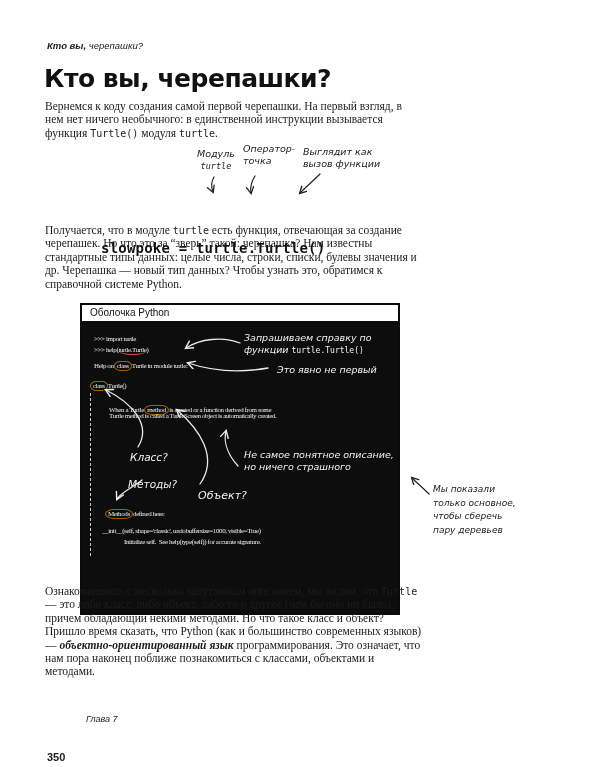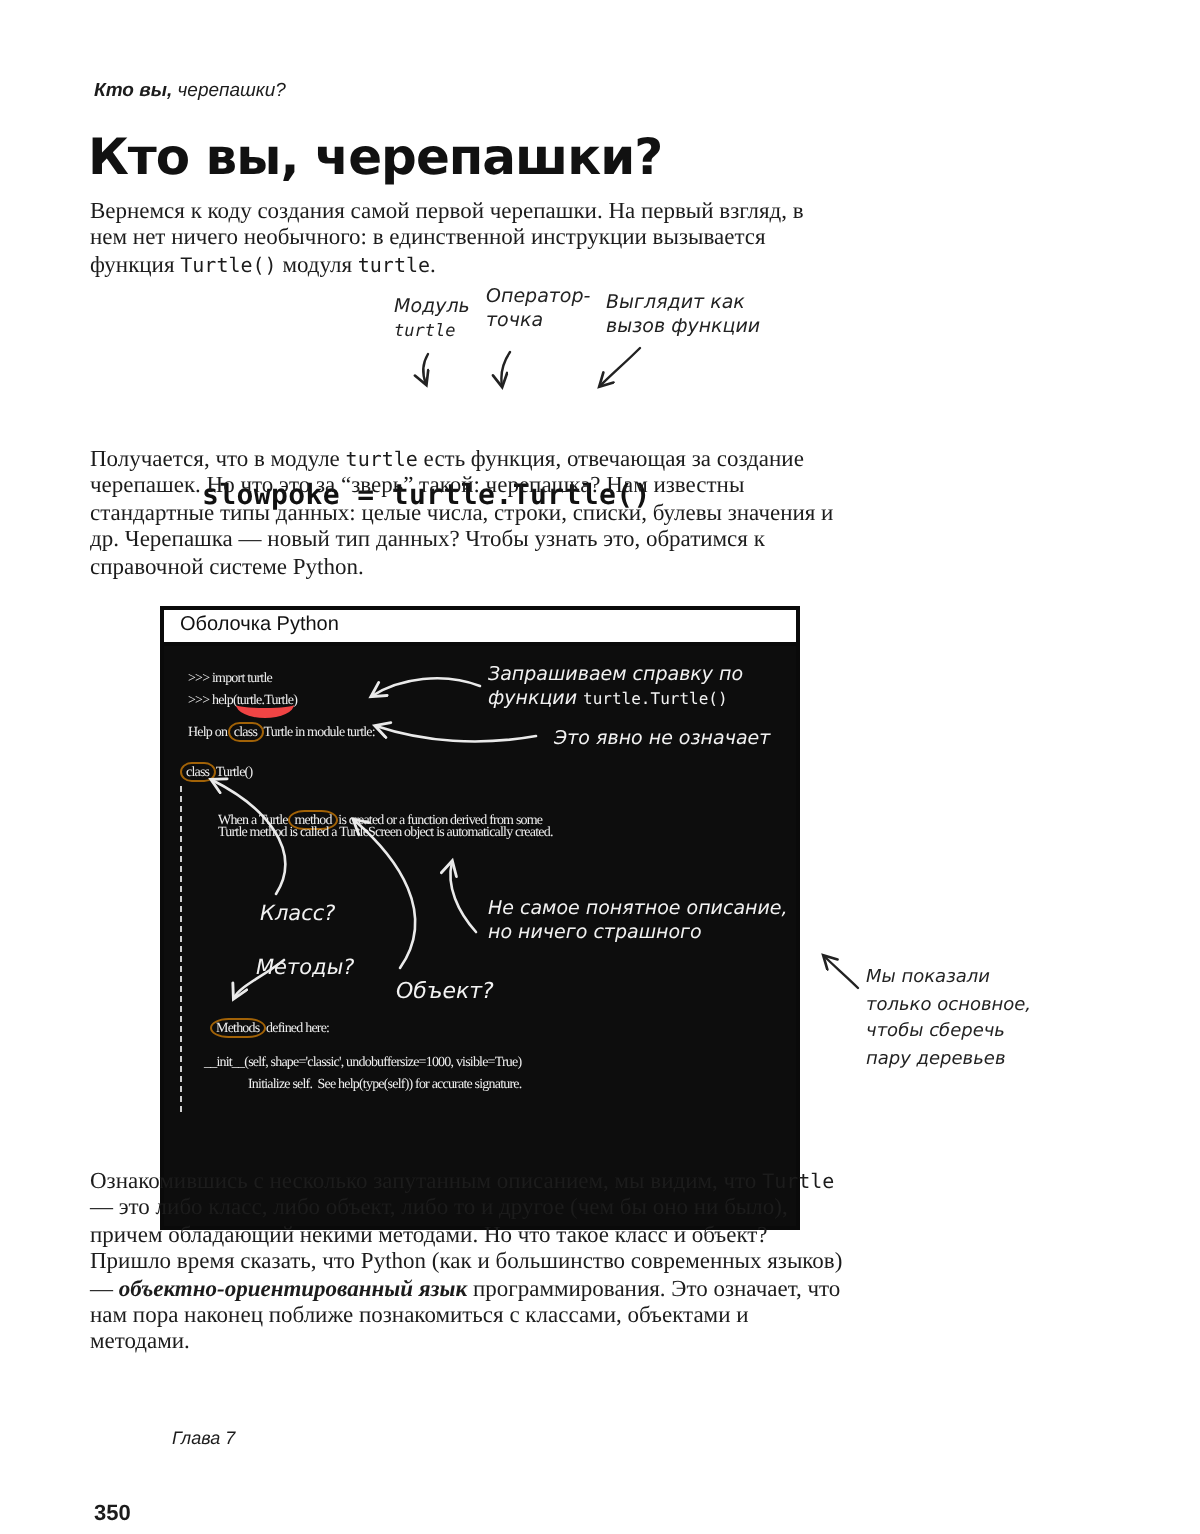--- a/index.html
+++ b/index.html
@@ -28,21 +28,21 @@
   .term{left:80px;top:303px;width:320px;height:312px;background:#0d0d0d;
         border:2px solid #0a0a0a;box-sizing:border-box;}
   .term-titlebar{position:absolute;left:0;top:0;right:0;height:16px;background:#ffffff;
         border-bottom:2px solid #0a0a0a;}
   .term-title{position:absolute;left:8px;top:2px;font-family:"Liberation Sans",sans-serif;
         font-size:10px;color:#111;}
   .tline{position:absolute;font-family:Liberation Serif, serif;font-size:7px;
         letter-spacing:-0.4px;color:#ededed;white-space:pre;}
   .circ{border:1px solid #a16207;border-radius:60%/90%;padding:0 2px;margin:4px -1px;
         display:inline-block;}
-  .uline{border-bottom:5px solid #ef4444;border-radius:0 0 60% 60%;padding-bottom:0;}
+  .uline{border-bottom:1px solid #ef4444;border-radius:0 0 60% 60%;padding-bottom:0;}
   .dashline{position:absolute;left:8px;top:88px;height:163px;width:0;
         border-left:1px dashed #cfcfcf;}
   .hww{position:absolute;font-family:"DejaVu Sans",sans-serif;font-style:italic;
         font-size:9.5px;line-height:12px;color:#f2f2f2;white-space:nowrap;}
   
   .margin-note{font-family:"DejaVu Sans",sans-serif;font-style:italic;font-size:9px;
         line-height:13.5px;color:#222;}
   
   .pageno{font-family:"Liberation Sans",sans-serif;font-weight:bold;font-size:11px;margin-top:40px;}
   .chapter{font-family:"Liberation Sans",sans-serif;font-style:italic;font-size:9px;}
@@ -56,21 +56,21 @@
   <div class="abs runhead" style="left:47px;top:40px;">
     <b>Кто вы,</b><i> черепашки?</i>
   </div>
 
   <div class="abs title" style="left:44px;top:64px;">Кто вы, черепашки?</div>
 
   <div class="abs par" style="left:45px;top:100px;width:378px;">
     <span>Вернемся к коду создания самой первой черепашки. На первый взгляд, в нем нет ничего необычного: в единственной инструкции вызывается функция </span><span class="mono-in">Turtle()</span><span> модуля </span><span class="mono-in">turtle</span><span>.</span>
   </div>
 
-  <div class="abs hw" style="left:197px;top:148px;text-align:left;">
+  <div class="abs hw" style="left:197px;top:148px;text-align:center;">
     <span>Модуль</span><br>
     <span class="mono-in">turtle</span>
   </div>
   <div class="abs hw" style="left:243px;top:143px;">
     <span>Оператор-</span><br>
     <span>точка</span>
   </div>
   <div class="abs hw" style="left:303px;top:146px;">
     <span>Выглядит как</span><br>
     <span>вызов функции</span>
@@ -96,21 +96,21 @@
     <div class="tline" style="left:27px;top:96px;"><span>When a Turtle </span><span class="circ">method</span><span> is created or a function derived from some</span></div>
     <div class="tline" style="left:27px;top:107px;">Turtle method is called a TurtleScreen object is automatically created.</div>
     <div class="tline" style="left:24px;top:200px;"><span class="circ">Methods</span><span> defined here:</span></div>
     <div class="tline" style="left:20px;top:222px;">__init__(self, shape='classic', undobuffersize=1000, visible=True)</div>
     <div class="tline" style="left:42px;top:233px;">Initialize self.  See help(type(self)) for accurate signature.</div>
 
     <div class="hww" style="left:162px;top:27px;">
       <span>Запрашиваем справку по</span><br>
       <span>функции </span><span class="mono-in" style="font-style:normal;font-size:8px;">turtle.Turtle()</span>
     </div>
-    <div class="hww" style="left:195px;top:59px;">Это явно не означает</div>
+    <div class="hww" style="left:195px;top:59px;">Это явно не первый</div>
     <div class="hww" style="left:48px;top:146px;font-size:10.5px;">Класс?</div>
     <div class="hww" style="left:46px;top:173px;font-size:10.5px;">Методы?</div>
     <div class="hww" style="left:116px;top:185px;font-size:11px;">Объект?</div>
     <div class="hww" style="left:162px;top:144px;">
       <span>Не самое понятное описание,</span><br>
       <span>но ничего страшного</span>
     </div>
   </div>
 
   <div class="abs margin-note" style="left:433px;top:483px;">

